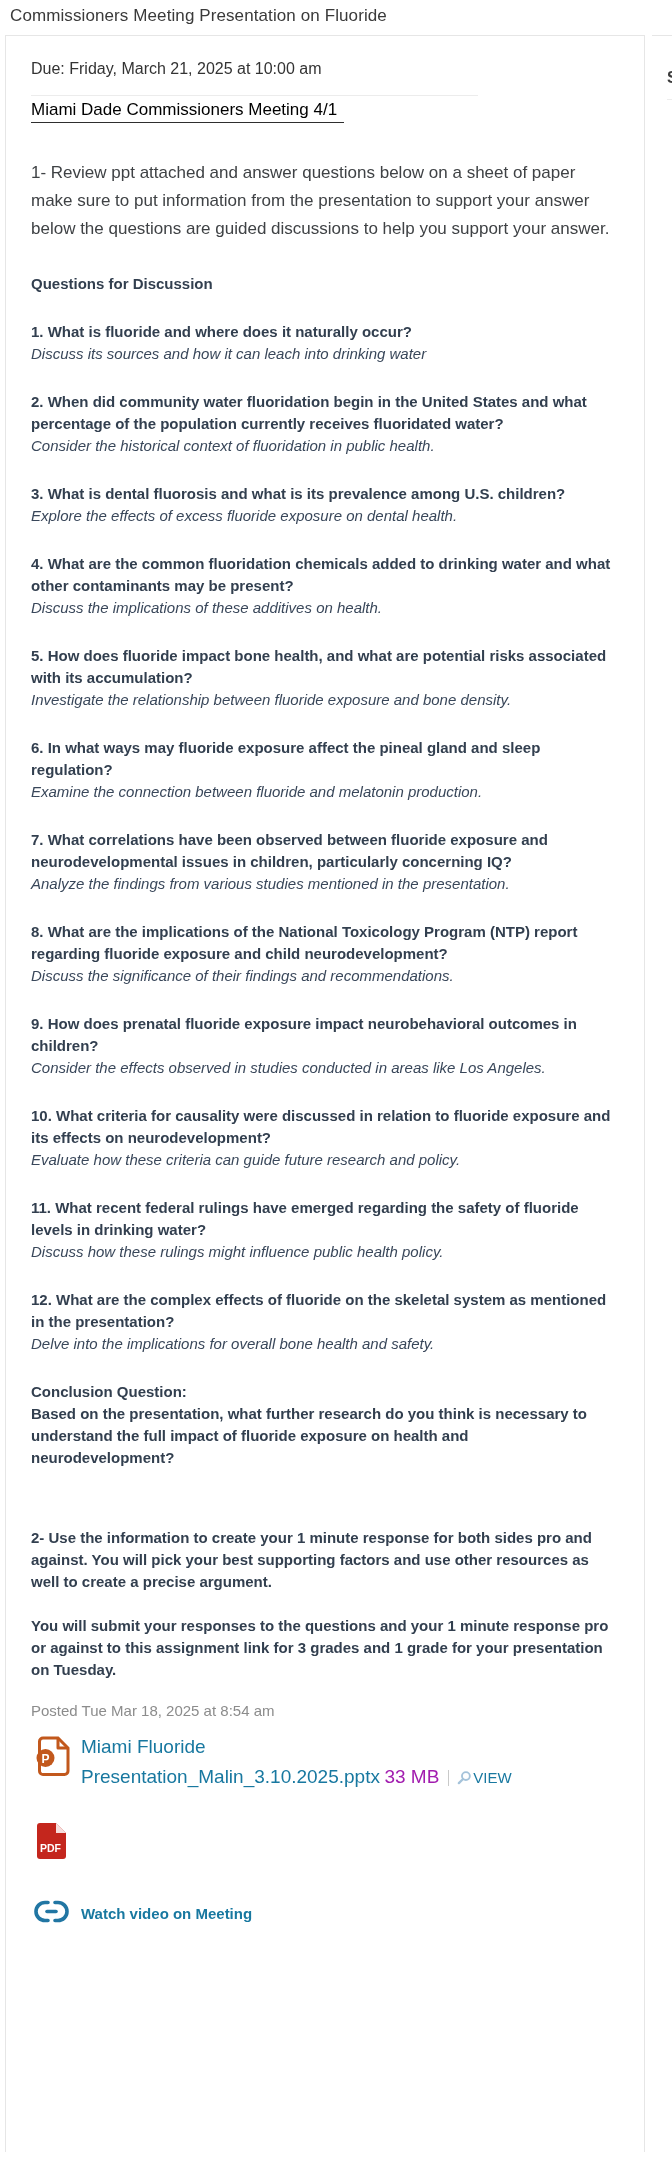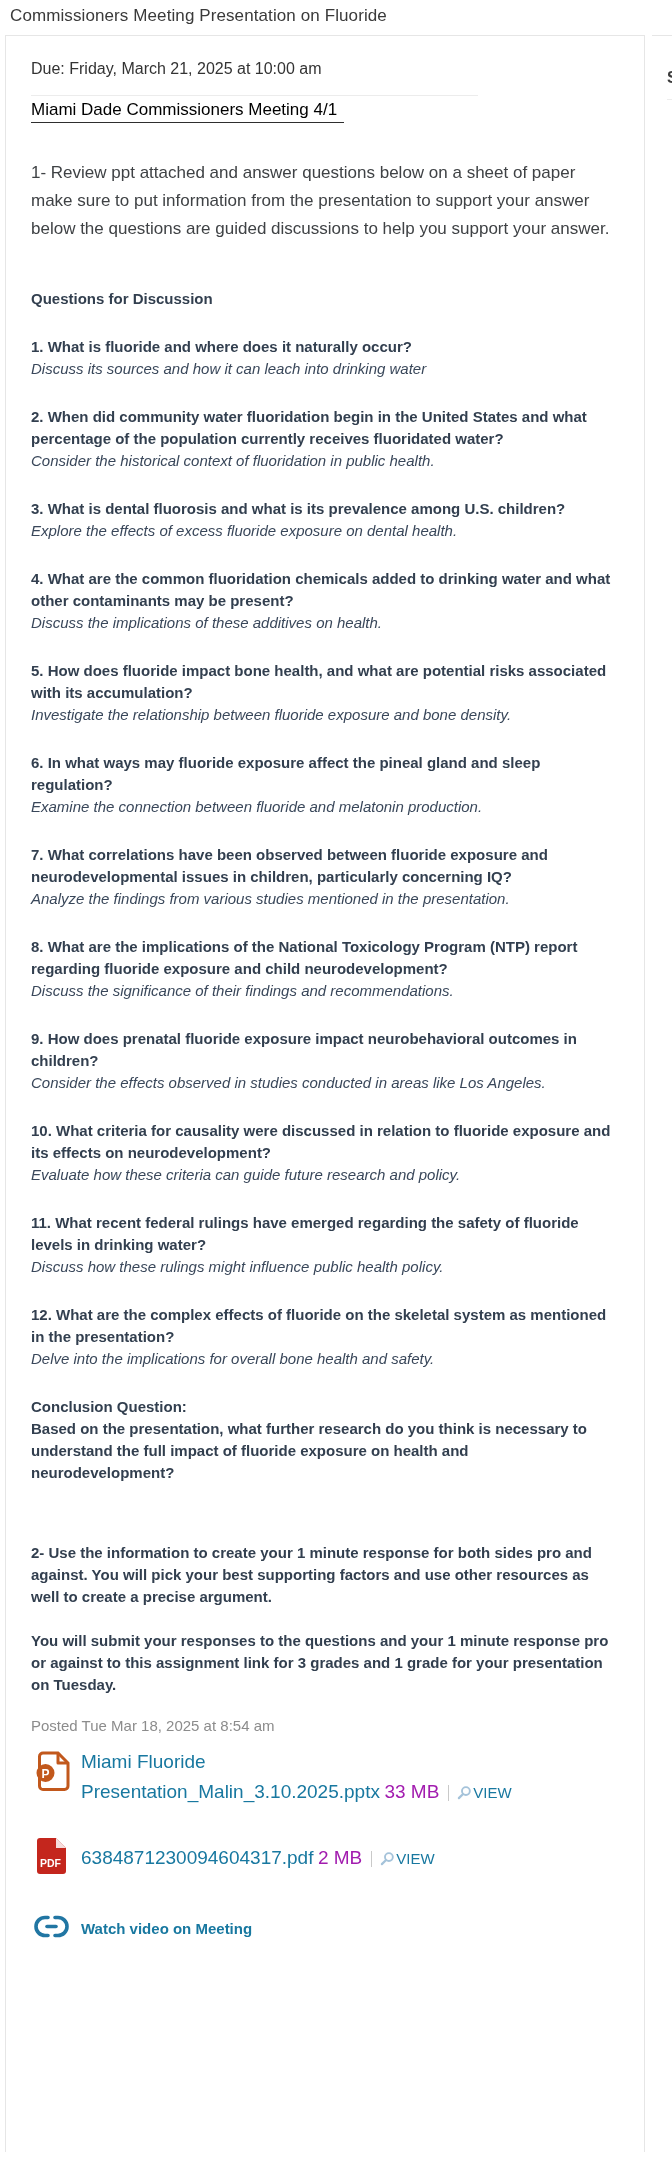--- a/index.html
+++ b/index.html
@@ -26,21 +26,21 @@
   .due-line { font-size:16px; color:#333333; }
   .due-divider { border:none; border-top:1px solid #ececec; width:447px; margin:17px 0 0 0; }
 
   .meeting-link {
     display:inline-block; margin-top:4px; font-size:17px; color:#000000;
     padding-right:7px; border-bottom:1px solid #2e2e2e; padding-bottom:2px; cursor:pointer;
   }
 
   .intro { margin-top:36px; font-size:17px; line-height:28px; color:#3f4245; }
 
-  .section-label { margin-top:45px; font-size:15px; line-height:22px; font-weight:700; color:#323f4f; }
+  .section-label { margin-top:30px; font-size:15px; line-height:22px; font-weight:700; color:#323f4f; }
 
   .qa { margin-top:26px; }
   .q-head { font-size:15px; line-height:22px; font-weight:700; color:#323f4f; }
   .q-hint { font-size:15px; line-height:22px; font-style:italic; color:#39475a; }
 
   .bold-para { font-size:15px; line-height:22px; font-weight:700; color:#323f4f; }
   .conclusion-block { margin-top:26px; }
   .part2 { margin-top:58px; }
   .submit-note { margin-top:22px; }
 
@@ -166,27 +166,20 @@
 
       
       <div class="file-row pdf-row">
         <div class="icon-wrap">
           <svg width="32" height="38" viewBox="0 0 32 38">
             <path d="M5 1 h16 l10 10 v23 a3 3 0 0 1 -3 3 h-23 a3 3 0 0 1 -3 -3 v-30 a3 3 0 0 1 3 -3 z" fill="#c4261d"></path>
             <path d="M21 1 v10 h10 z" fill="#ffffff" opacity="0.85"></path>
             <text x="15.5" y="30" font-size="10.5" font-weight="bold" fill="#ffffff" text-anchor="middle" font-family="Liberation Sans, sans-serif">PDF</text>
           </svg>
         </div>
-        <div class="file-text">
-          <a class="file-name">6384871230094604317.pdf</a>
-          <span class="file-meta">2 MB</span><span class="meta-sep"></span><a class="view-link"><svg width="15" height="15" viewBox="0 0 16 16">
-                <circle cx="9.5" cy="6.5" r="4.2" fill="none" stroke="#a5c3da" stroke-width="2"></circle>
-                <line x1="6.2" y1="9.8" x2="2" y2="14" stroke="#a5c3da" stroke-width="2.4" stroke-linecap="round"></line>
-              </svg><span>VIEW</span></a>
-        </div>
       </div>
 
       
       <div class="video-row">
         <div class="icon-wrap">
           <svg width="35" height="25" viewBox="0 0 35 25">
             <path d="M14 3.5 H11 a9 9 0 0 0 0 18 h3" fill="none" stroke="#2176a3" stroke-width="3.6" stroke-linecap="round"></path>
             <path d="M21 3.5 h3 a9 9 0 0 1 0 18 h-3" fill="none" stroke="#2176a3" stroke-width="3.6" stroke-linecap="round"></path>
             <line x1="13" y1="12.5" x2="22" y2="12.5" stroke="#2176a3" stroke-width="3.6" stroke-linecap="round"></line>
           </svg>

